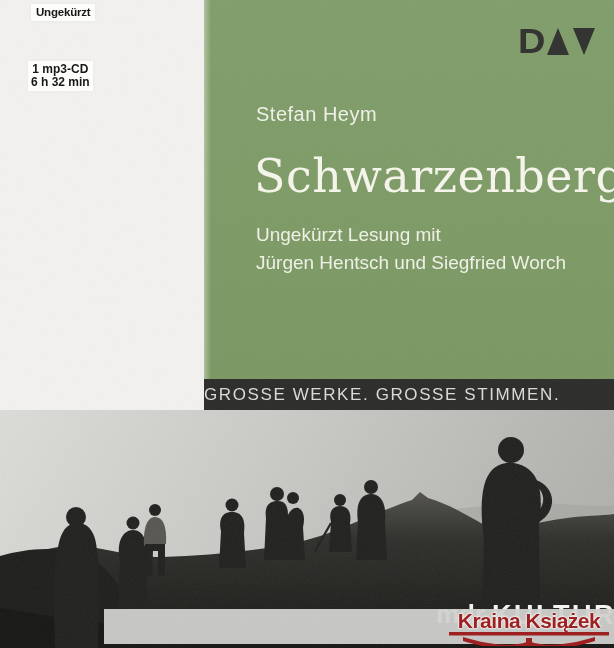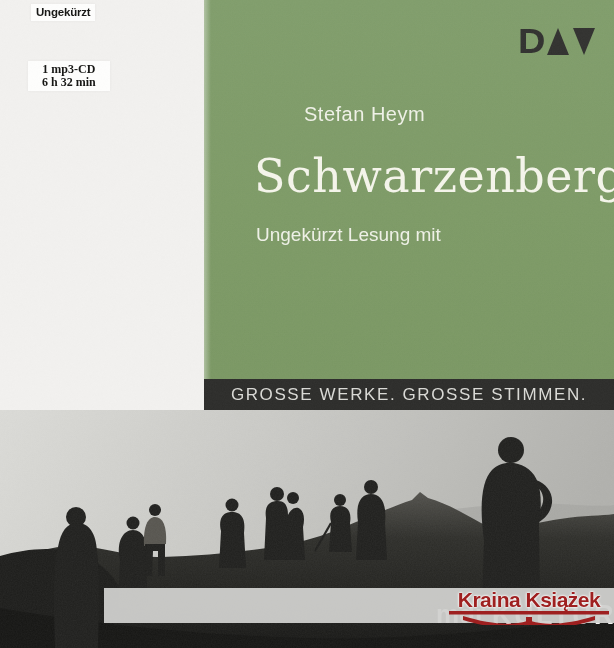--- a/index.html
+++ b/index.html
@@ -8,57 +8,57 @@
 
   
   .badges{position:absolute;left:0;top:0;width:220px;height:120px;}
   .badge-uncut{position:absolute;left:31px;top:4px;background:#fdfdfc;
     padding:2px 5px 3px;font-weight:700;font-size:11.5px;letter-spacing:-0.2px;
     color:#141412;box-shadow:0 0 3px rgba(0,0,0,0.05);}
   .mp3-logo{position:absolute;left:26px;top:25px;width:71px;height:33px;
     background:#1d1d1b;border-radius:15px;}
   .mp3-logo svg{display:block;}
   .badge-info{position:absolute;left:28px;top:61px;background:#fdfdfc;
-    padding:2px 14px;font-weight:700;font-size:12px;line-height:13px;
-    color:#141412;text-align:center;box-shadow:0 0 3px rgba(0,0,0,0.05);font-family:Liberation Serif, serif;}
+    padding:2px 3px;font-weight:700;font-size:12px;line-height:13px;
+    color:#141412;text-align:center;box-shadow:0 0 3px rgba(0,0,0,0.05);}
 
   
   .cover{position:absolute;left:204px;top:0;width:410px;height:379px;
     background:linear-gradient(180deg,#809d6b 0%,#7d9a66 55%,#7a9763 100%);}
   .cover::before{content:"";position:absolute;left:0;top:0;bottom:0;width:7px;
     background:linear-gradient(90deg,rgba(255,255,255,0.38),rgba(255,255,255,0));}
   .dav-logo{position:absolute;left:314px;top:26px;display:flex;
     align-items:flex-end;gap:4px;height:29px;}
   .dav-logo .d{font-weight:700;font-size:38px;line-height:29px;color:#31312f;
     letter-spacing:-2px;transform:scaleY(0.92);transform-origin:bottom;}
   .tri-up{width:0;height:0;border-left:11px solid transparent;
     border-right:11px solid transparent;border-bottom:27px solid #31312f;}
   .tri-down{width:0;height:0;border-left:11px solid transparent;
     border-right:11px solid transparent;border-top:27px solid #31312f;}
   .author{position:absolute;left:52px;top:103px;font-size:20px;
-    letter-spacing:0.5px;color:#eef0e6;margin-left:48px;}
+    letter-spacing:0.5px;color:#eef0e6;}
   .title{position:absolute;left:50px;top:149px;
     font-family:"DejaVu Serif","Liberation Serif",serif;
     font-size:46px;letter-spacing:0.5px;color:#f4f4ea;}
   .subtitle{position:absolute;left:52px;top:221px;font-size:19px;
     line-height:28px;color:#eef0e6;}
 
   
   .series-band{position:absolute;left:204px;top:379px;width:410px;height:31px;
     background:#2c2c2a;color:#d9d9d5;font-size:17px;letter-spacing:1.6px;
-    line-height:31px;text-align:center;}
+    line-height:31px;text-align:left;}
 
   
   .photo{position:absolute;left:0;top:410px;width:614px;height:238px;z-index:1;}
 
   
   .grain{position:absolute;inset:0;z-index:2;pointer-events:none;opacity:0.55;}
 
   
-  .watermark{position:absolute;left:104px;top:588px;width:510px;height:35px;
+  .watermark{position:absolute;left:104px;top:609px;width:510px;height:35px;
     background:rgba(208,208,205,0.95);z-index:3;overflow:visible;}
   .wm-inner{position:absolute;right:1px;top:1px;width:168px;text-align:center;}
   .wm-text{font-weight:700;font-size:21px;line-height:22px;color:#9e2020;
     letter-spacing:-0.5px;
     text-shadow:0 0 3px #ffffff,0 0 2px #ffffff,0 0 1px #ffffff;}
   .wm-book{display:block;margin:0 auto;}
 </style>
 </head>
 <body>
 
@@ -77,20 +77,21 @@
   <div class="cover">
     <div class="dav-logo">
       <span class="d">D</span>
       <span class="tri-up"></span>
       <span class="tri-down"></span>
     </div>
     <div class="author">Stefan Heym</div>
     <div class="title">Schwarzenberg</div>
     <div class="subtitle">
       <div>Ungekürzt Lesung mit</div>
+      <div>Jürgen Hentsch und Siegfried Worch</div>
     </div>
   </div>
 
   <div class="series-band">GROSSE WERKE. GROSSE STIMMEN.</div>
 
   <div class="photo">
     <svg width="614" height="238" viewBox="0 0 614 238">
       <defs>
         <linearGradient id="fog" x1="0" y1="0" x2="1" y2="0.22">
           <stop offset="0" stop-color="#dbdbd7"></stop>

